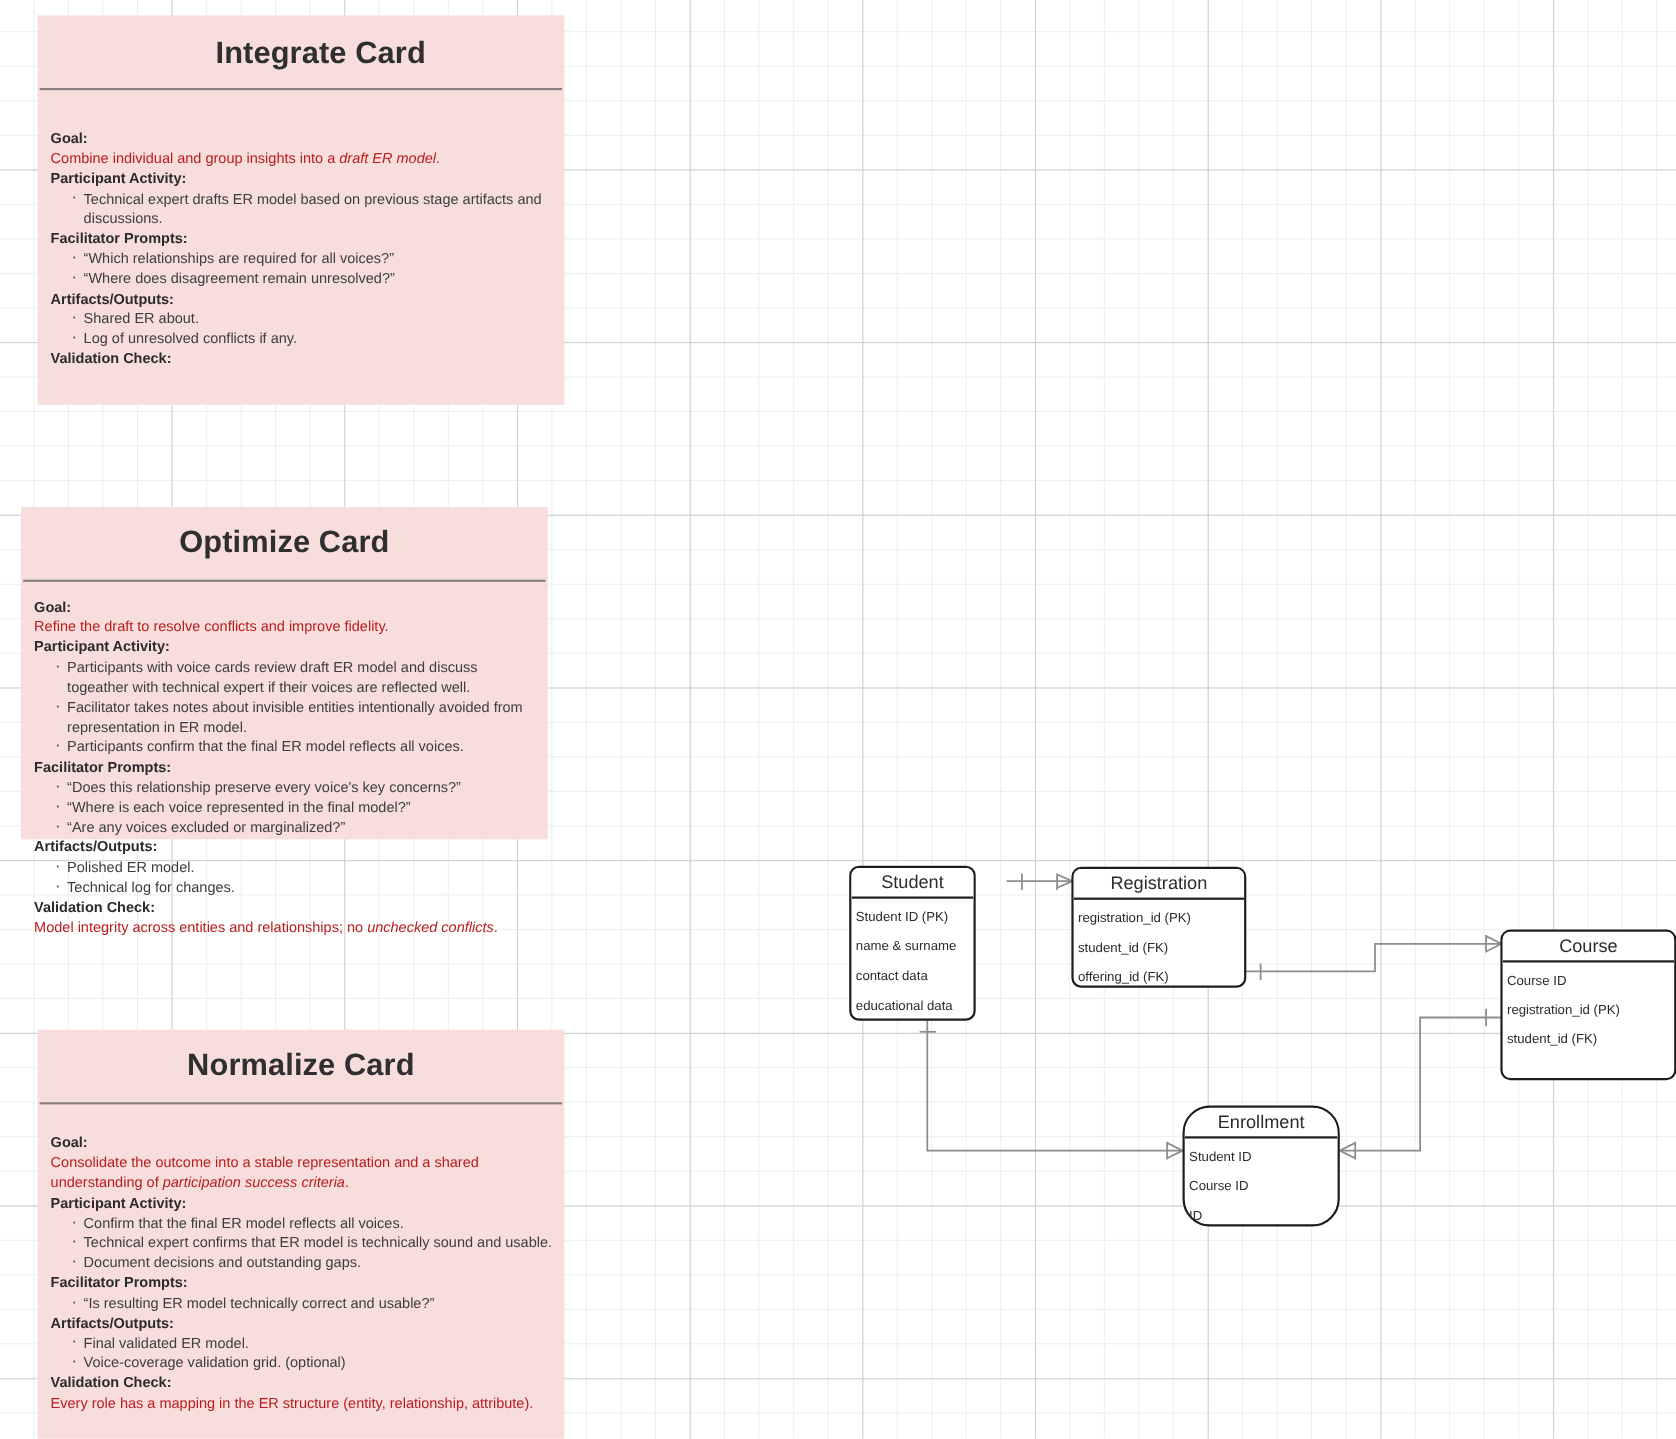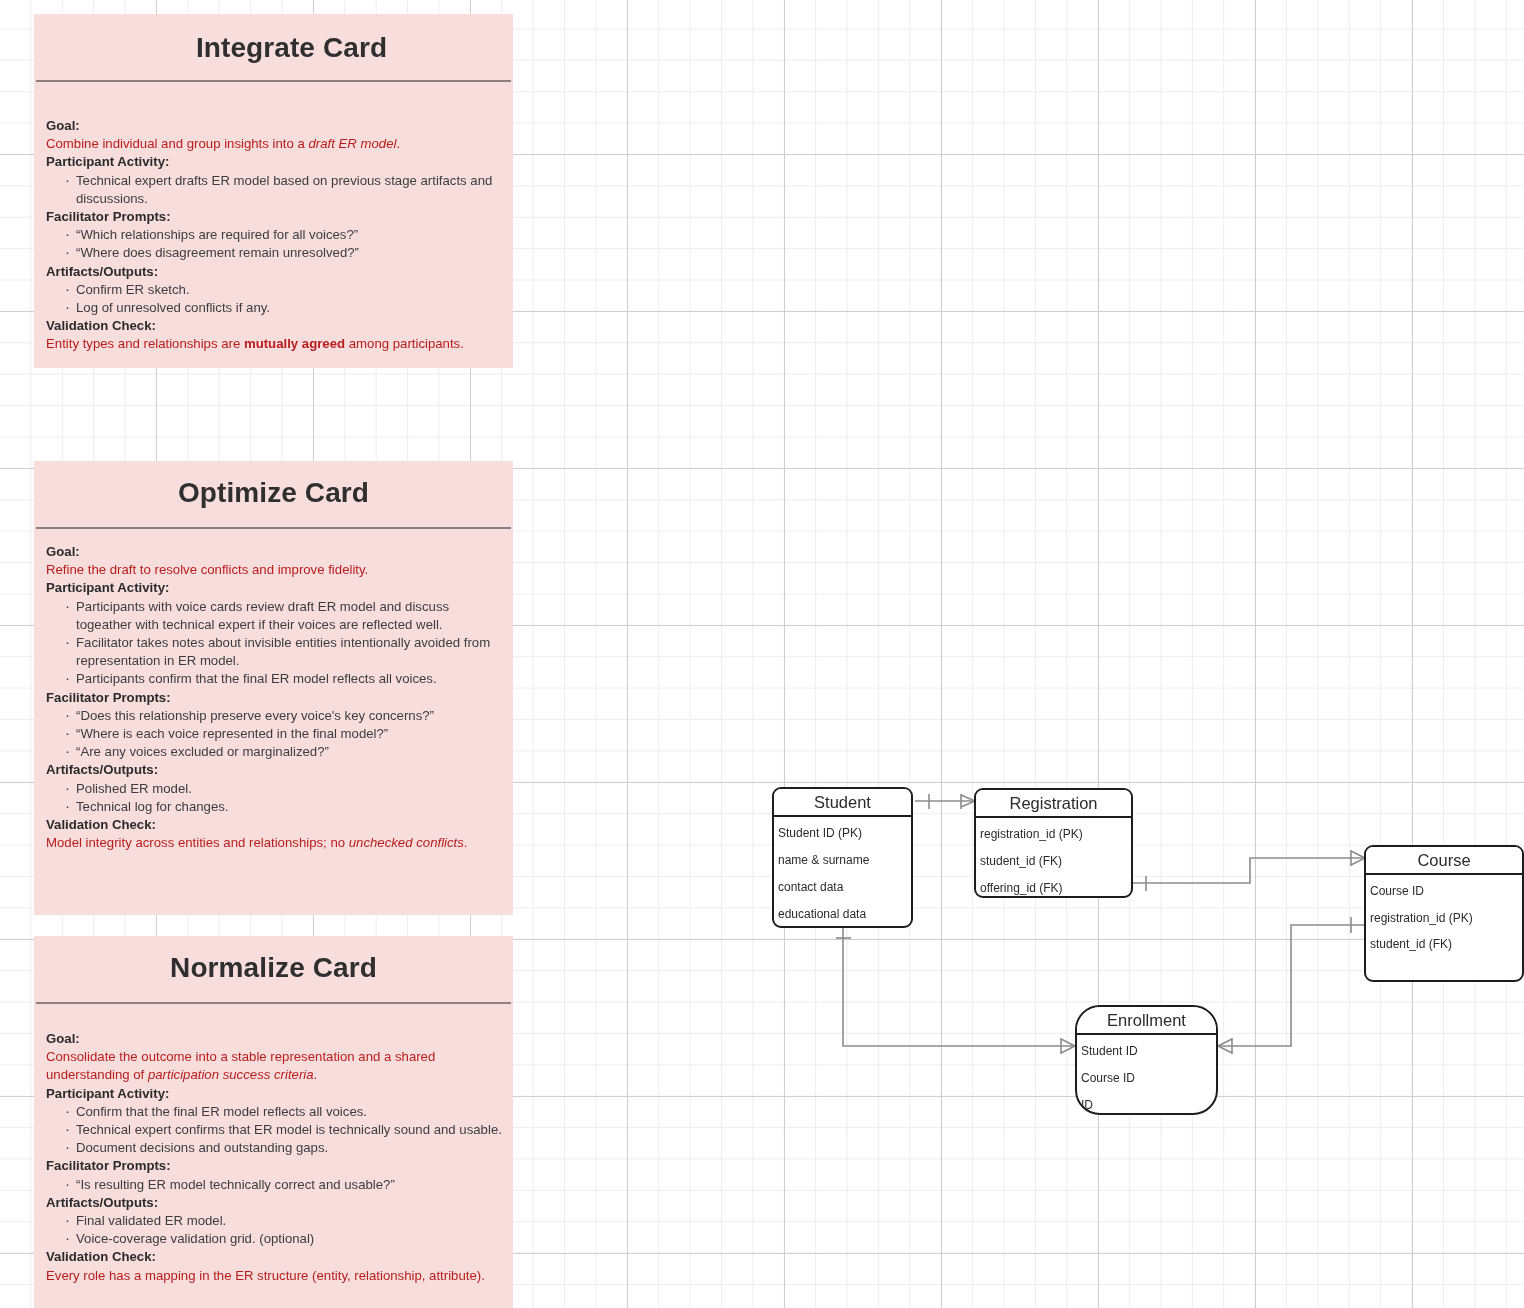--- a/index.html
+++ b/index.html
@@ -136,29 +136,28 @@
     <ul class="bullets">
         <li>Technical expert drafts ER model based on previous stage artifacts and discussions.</li>
       </ul>
     <div class="sect-label">Facilitator Prompts:</div>
     <ul class="bullets">
         <li>“Which relationships are required for all voices?”</li>
         <li>“Where does disagreement remain unresolved?”</li>
       </ul>
     <div class="sect-label">Artifacts/Outputs:</div>
     <ul class="bullets">
-        <li>Confirm ER sketch.</li>
+        <li>Shared ER about.</li>
         <li>Log of unresolved conflicts if any.</li>
       </ul>
     <div class="sect-label">Validation Check:</div>
-    <div class="plain-line">Entity types and relationships are <b class="st">mutually agreed</b> among participants.</div>
-  </div>
-</div>
-
-<div class="card" id="card-optimize" style="left:34px; top:461px; width:479px; height:454px;">
+  </div>
+</div>
+
+<div class="card" id="card-optimize" style="left:19px; top:461px; width:479px; height:302px;">
   <div class="card-header" style="padding-top:16px; padding-bottom:18px;">Optimize Card</div>
   <div class="card-rule" style="margin:0 2px;"></div>
   <div class="card-body" style="padding-top:14px;">
     <div class="sect-label">Goal:</div>
     <div class="plain-line">Refine the draft to resolve conflicts and improve fidelity.</div>
     <div class="sect-label">Participant Activity:</div>
     <ul class="bullets">
         <li>Participants with voice cards review draft ER model and discuss togeather with technical expert if their voices are reflected well.</li>
         <li>Facilitator takes notes about invisible entities intentionally avoided from representation in ER model.</li>
         <li>Participants confirm that the final ER model reflects all voices.</li>
@@ -227,21 +226,21 @@
     </g>
 
     <g>
       <path d="M1218,1046 L1291,1046 L1291,925 L1365,925"></path>
       <path d="M1218,1046 L1232,1039 M1218,1046 L1232,1053 M1232,1038 L1232,1054"></path>
       <path d="M1351,917 L1351,933"></path>
     </g>
   </g>
 </svg>
 
-<div class="entity" id="ent-student" style="left:772px; top:787px; width:141px; height:141px; pointer-events:auto;">
+<div class="entity" id="ent-student" style="left:772px; top:787px; width:115px; height:141px; pointer-events:auto;">
   <div class="entity-title">Student</div>
   <div class="entity-attrs">
     <div class="attr">Student ID (PK)</div>
     <div class="attr">name &amp; surname</div>
     <div class="attr">contact data</div>
     <div class="attr">educational data</div>
   </div>
 </div>
 
 <div class="entity" id="ent-registration" style="left:974px; top:788px; width:159px; height:110px; pointer-events:auto;">

